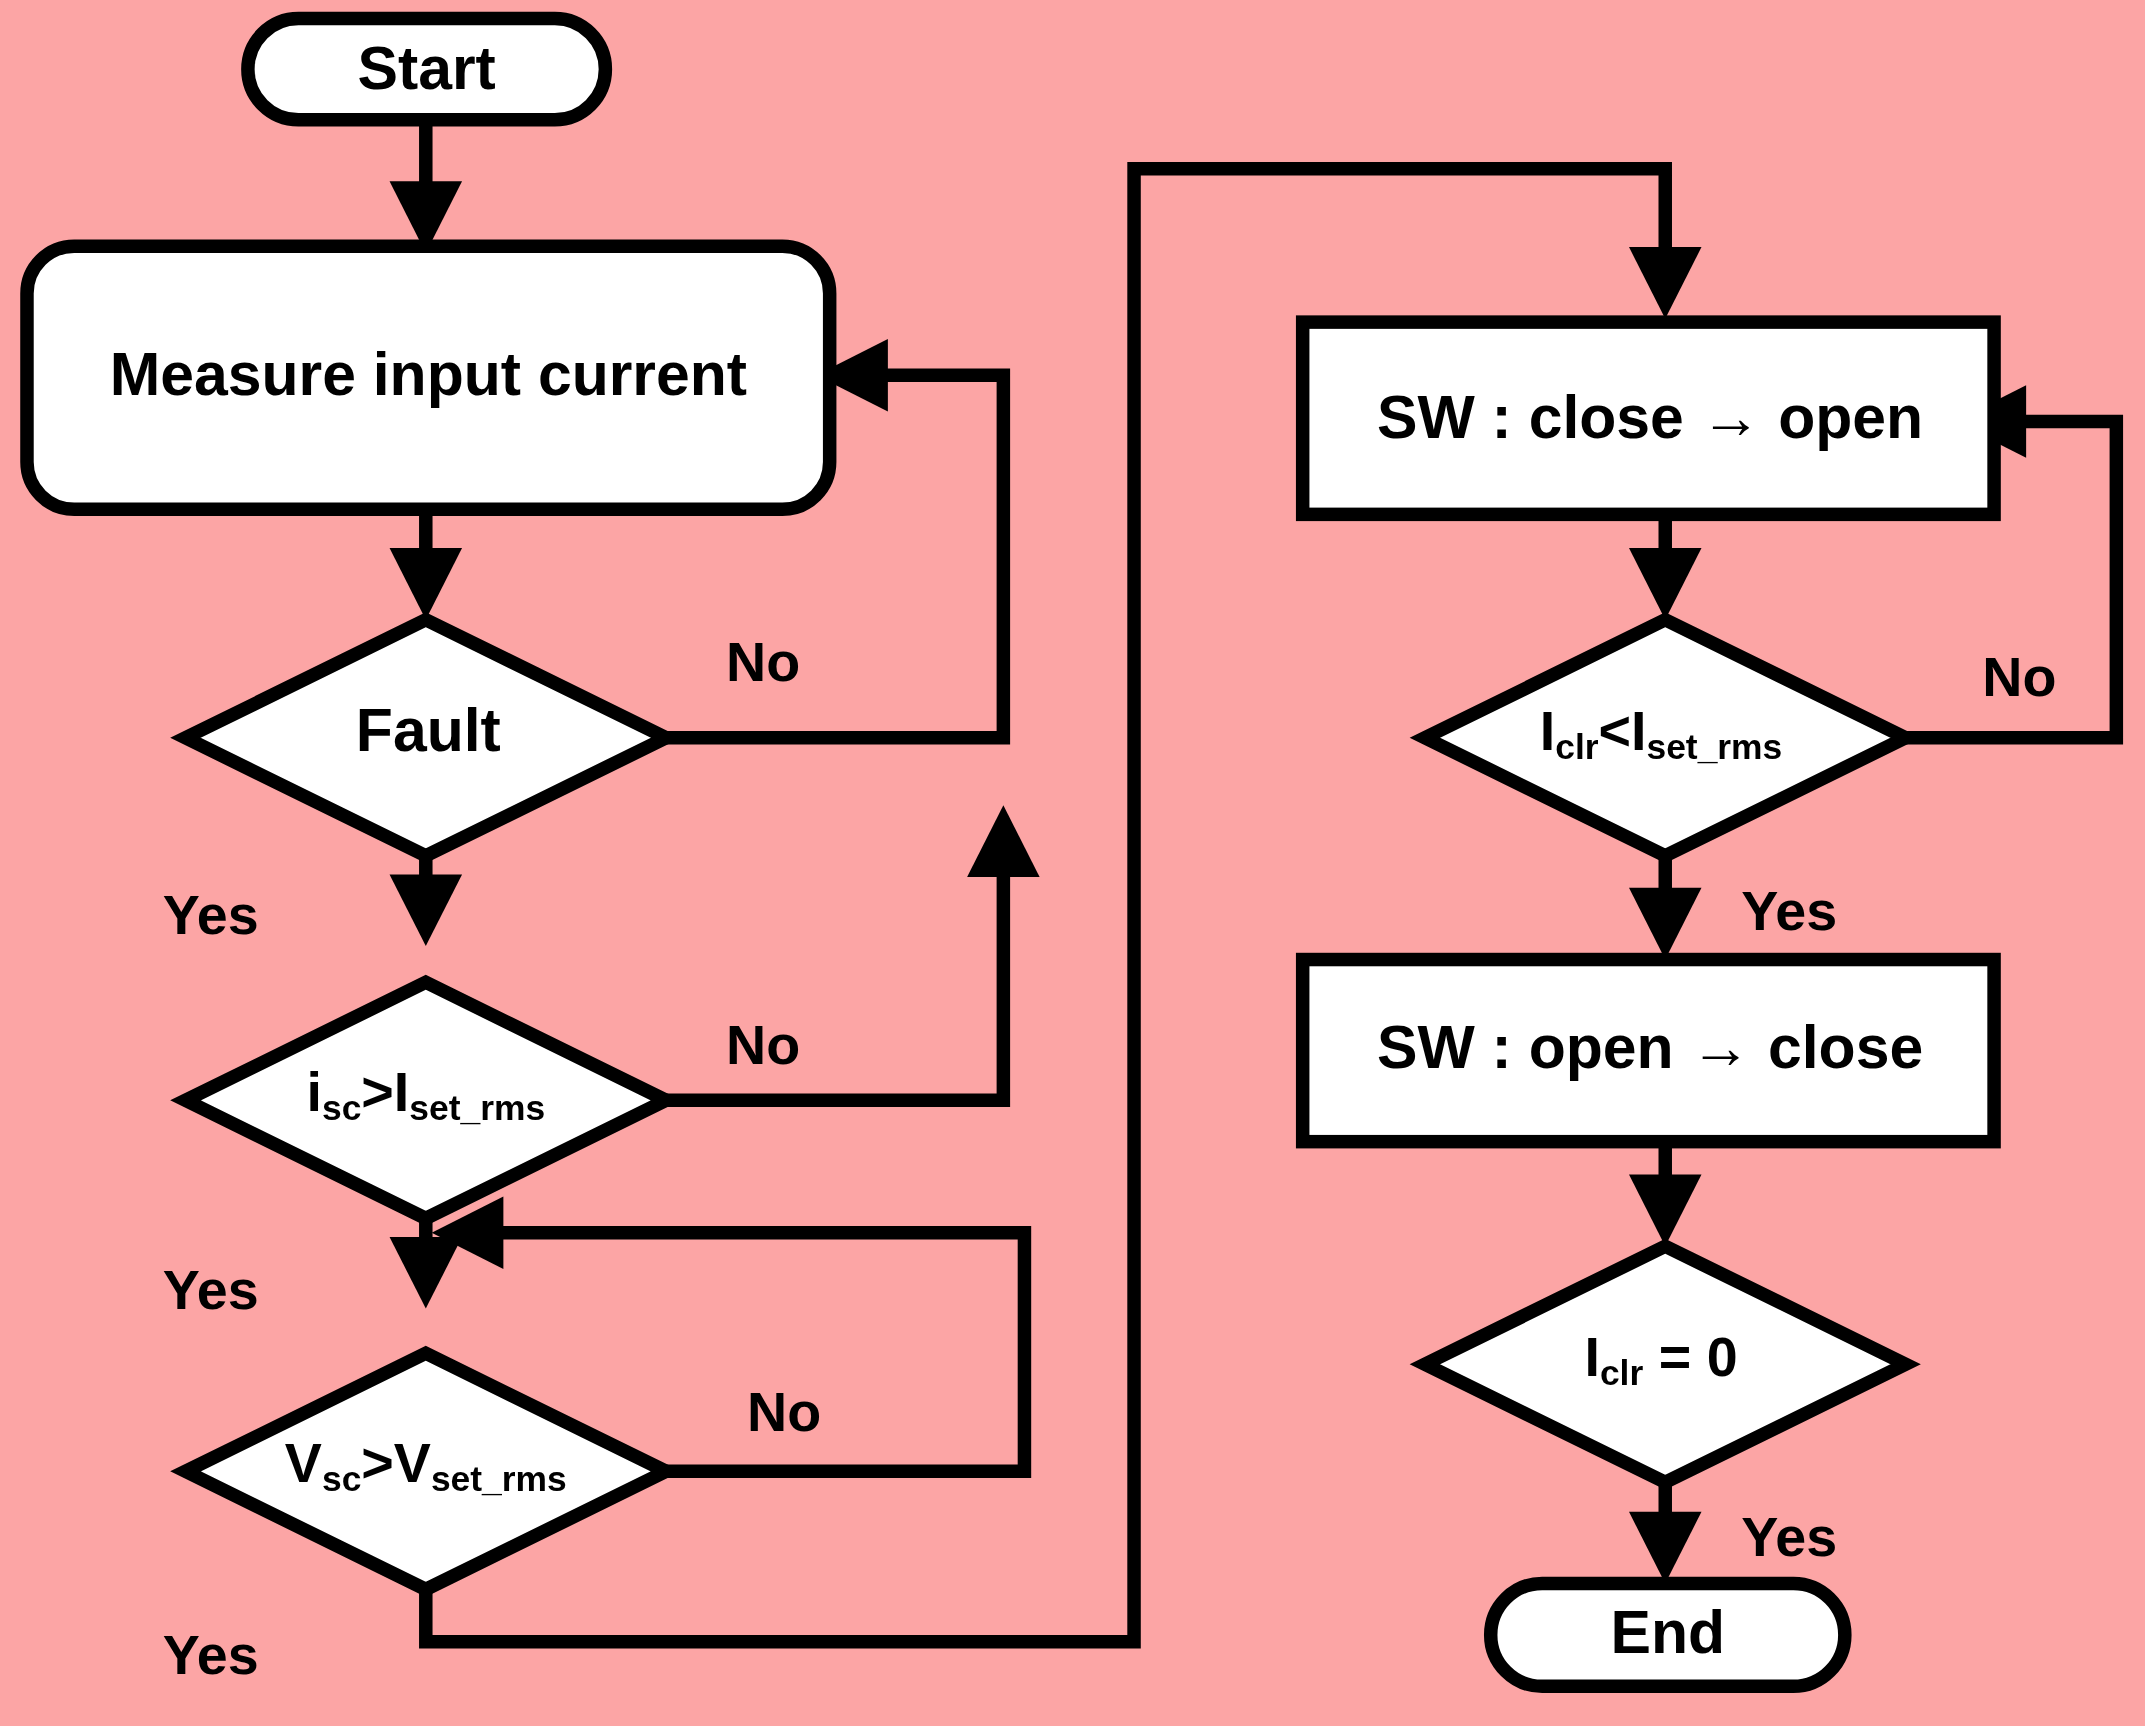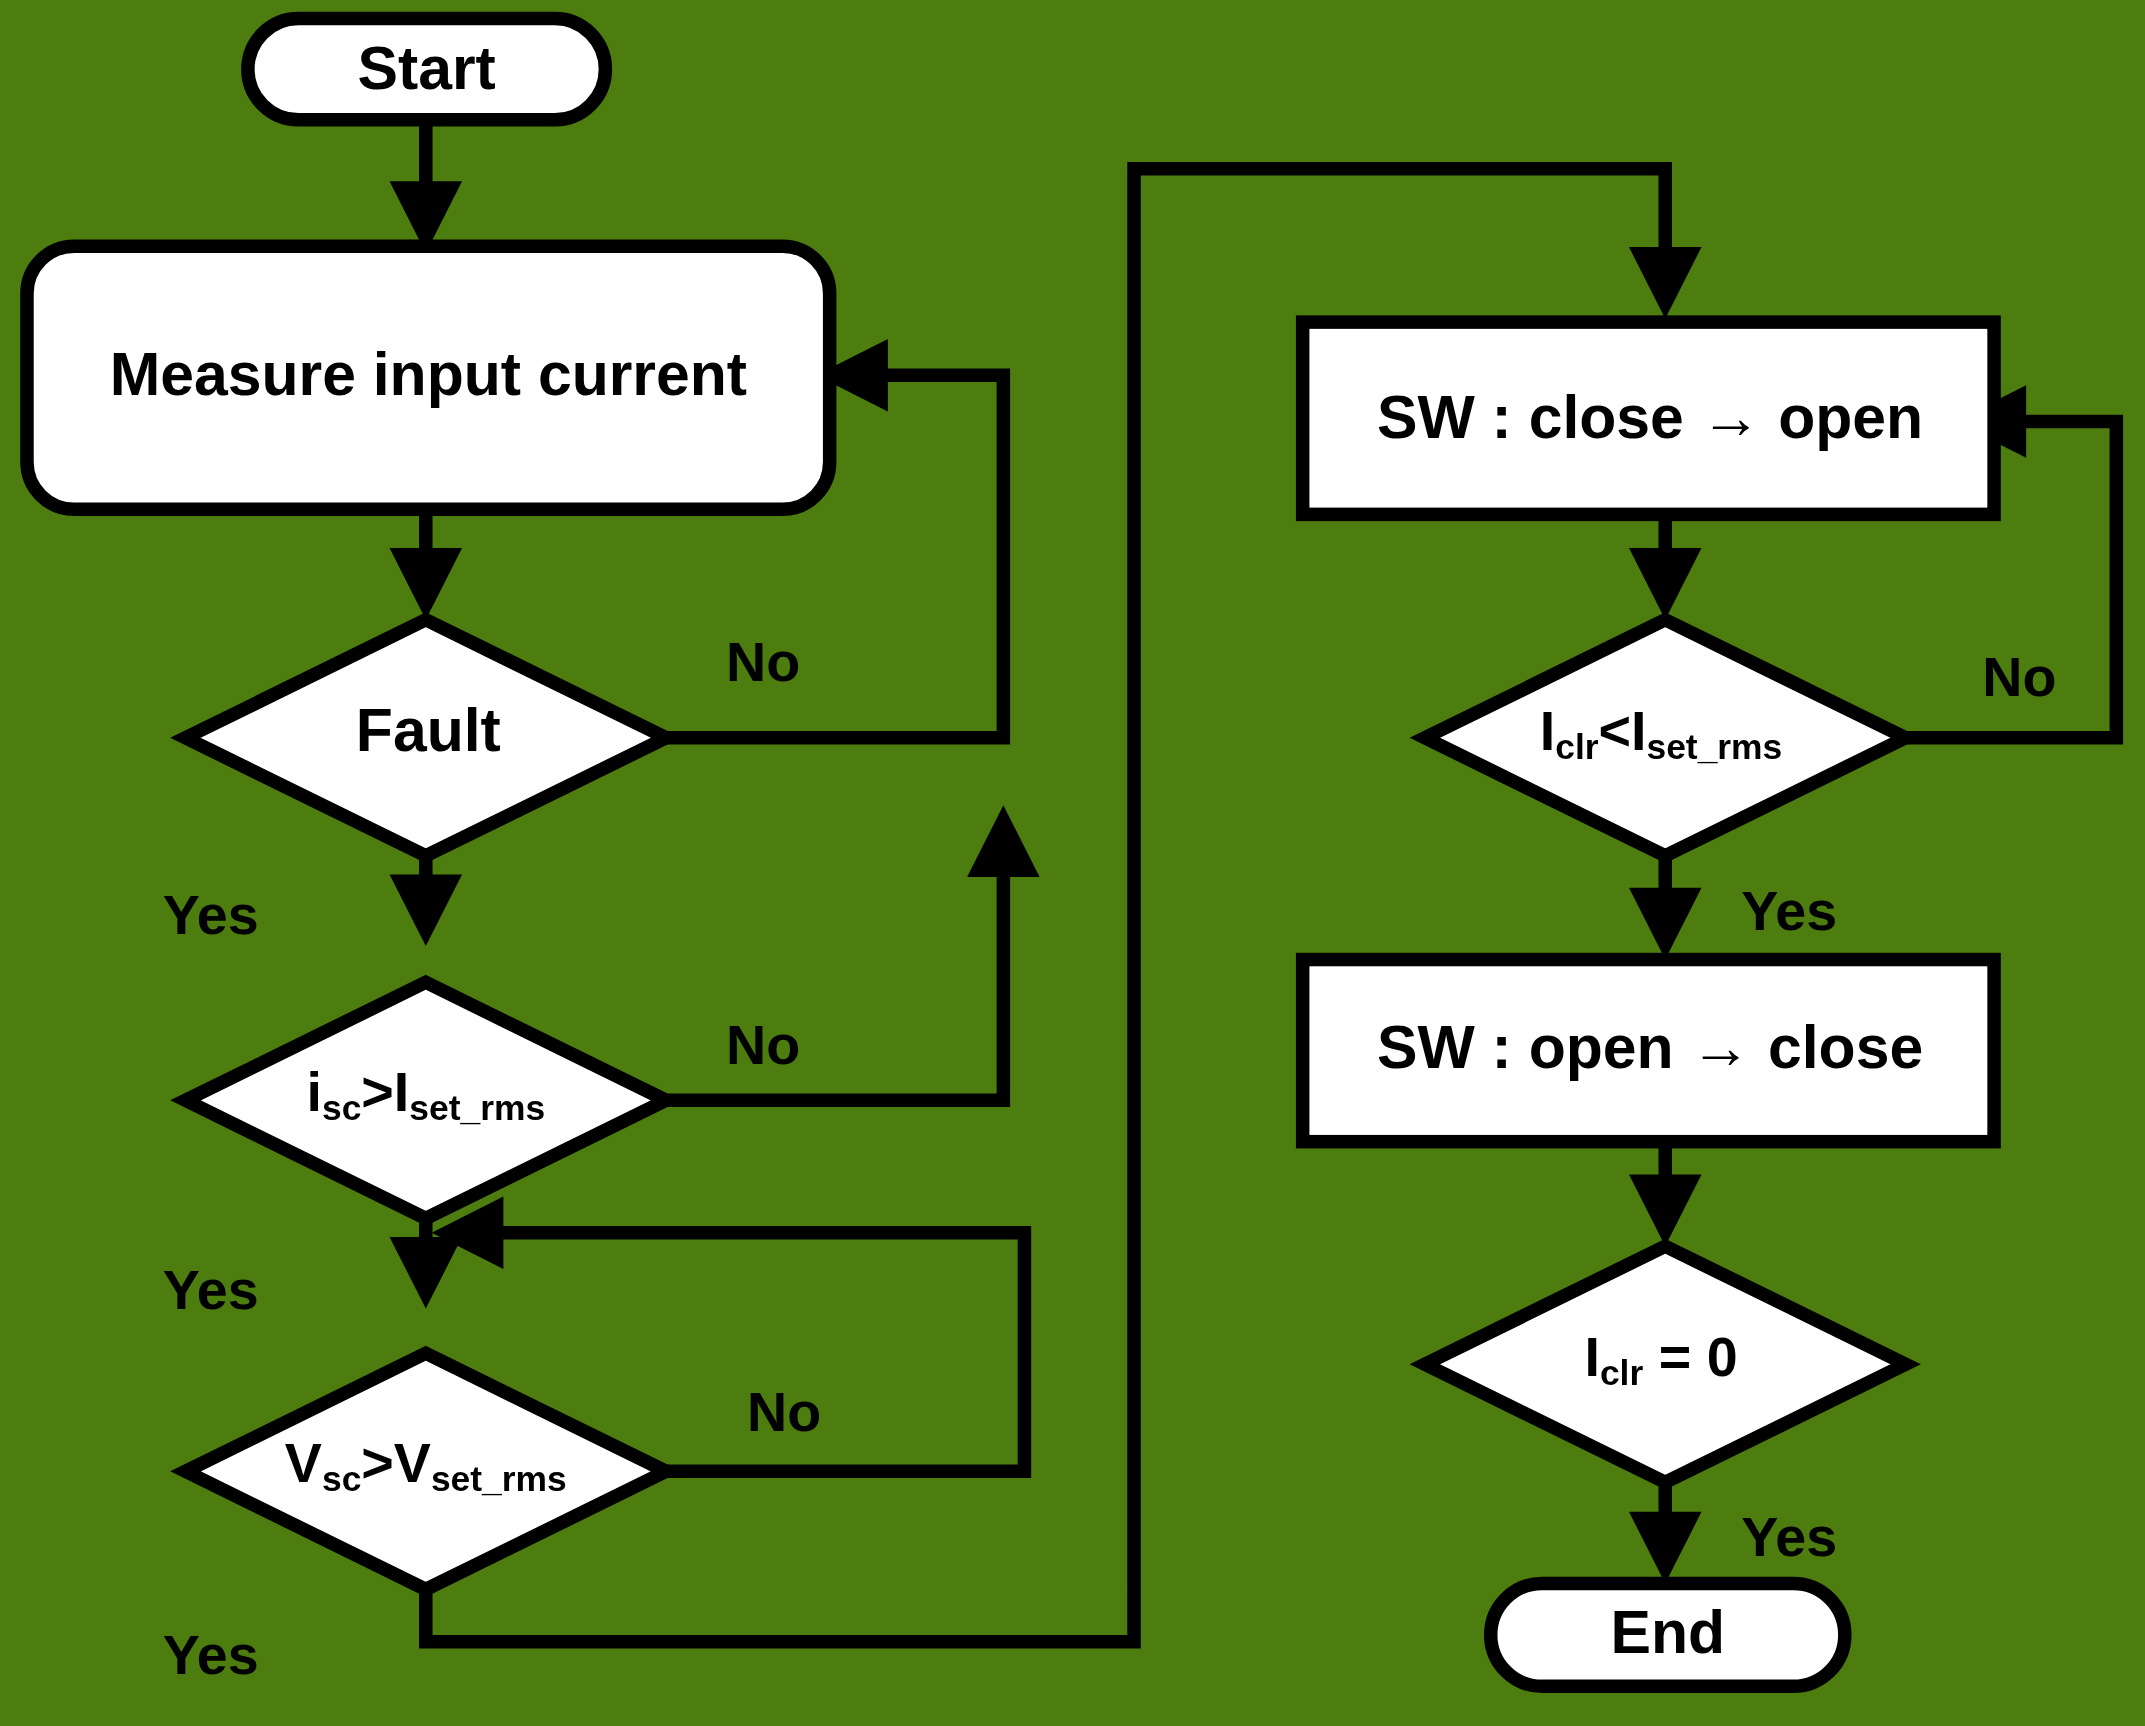--- a/index.html
+++ b/index.html
@@ -1,21 +1,21 @@
 <!DOCTYPE html>
 <html style="font-size:13.5px"><head>
 <meta charset="utf-8">
 <title>Flowchart</title>
 <style>
   html,body{margin:0;padding:0;background:#ffffff;}
   #root{
     position:relative;
     width:2145px;
     height:1726px;
-    background:#4d7c0f;
+    background:#fca5a5;
     font-family:"Liberation Sans", sans-serif;
     overflow:hidden;
   }
   svg#flow{position:absolute;left:0;top:0;width:2145px;height:1726px;}
   .shape{fill:#ffffff;stroke:#000000;stroke-width:16;}
   .shape-term{fill:#ffffff;stroke:#000000;stroke-width:16;}
   .conn{fill:none;stroke:#000000;stroke-width:16;stroke-linecap:butt;stroke-linejoin:miter;}
   .arrowhead{fill:#000000;stroke:none;}
   .nodetext{
     font-family:"Liberation Sans", sans-serif;

